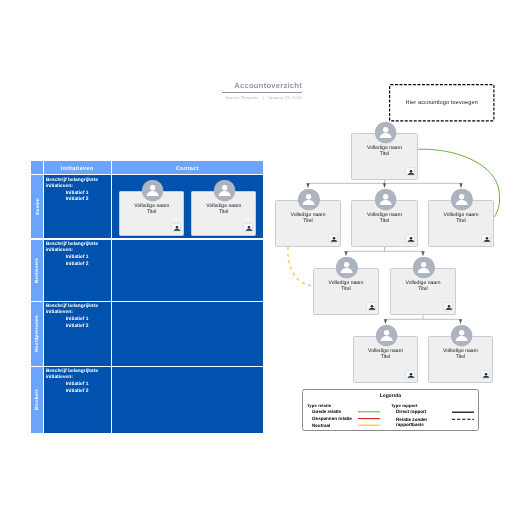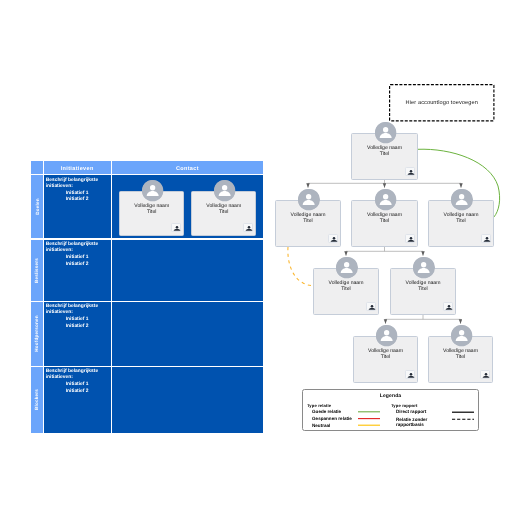--- a/index.html
+++ b/index.html
@@ -41,20 +41,25 @@
 .lgroup .lh{font-size:4.2px;font-weight:bold;color:#000;letter-spacing:.1px;}
 .lrow{margin-top:2.6px;}
 .lrow .ll{font-size:4.6px;font-weight:bold;color:#000;margin-left:5px;line-height:4.6px;}
 svg{position:absolute;left:0;top:0;overflow:visible;}
 </style>
 </head>
 <body>
 
 <div class="page">
 
+  <div class="hdr">
+    <div class="hdr-title">Accountoverzicht</div>
+    <div class="hdr-rule"></div>
+    <div class="hdr-sub">System Template   |   January 19, 2015</div>
+  </div>
 
   <div class="logobox">
     <svg width="105.5" height="37.5">
         <rect x="0.6" y="0.6" width="104.3" height="36.3" rx="0.8" fill="none" stroke="#000" stroke-width="1.15" stroke-dasharray="3.0 1.5"></rect>
       </svg>
     <span style="position:relative">Hier accountlogo toevoegen</span>
   </div>
 
   <div class="matrix" id="matrix">
       <div class="cell c-side" style="left: 0px; top: 0px; width: 11.5px; height: 13px; position: absolute;"></div>

